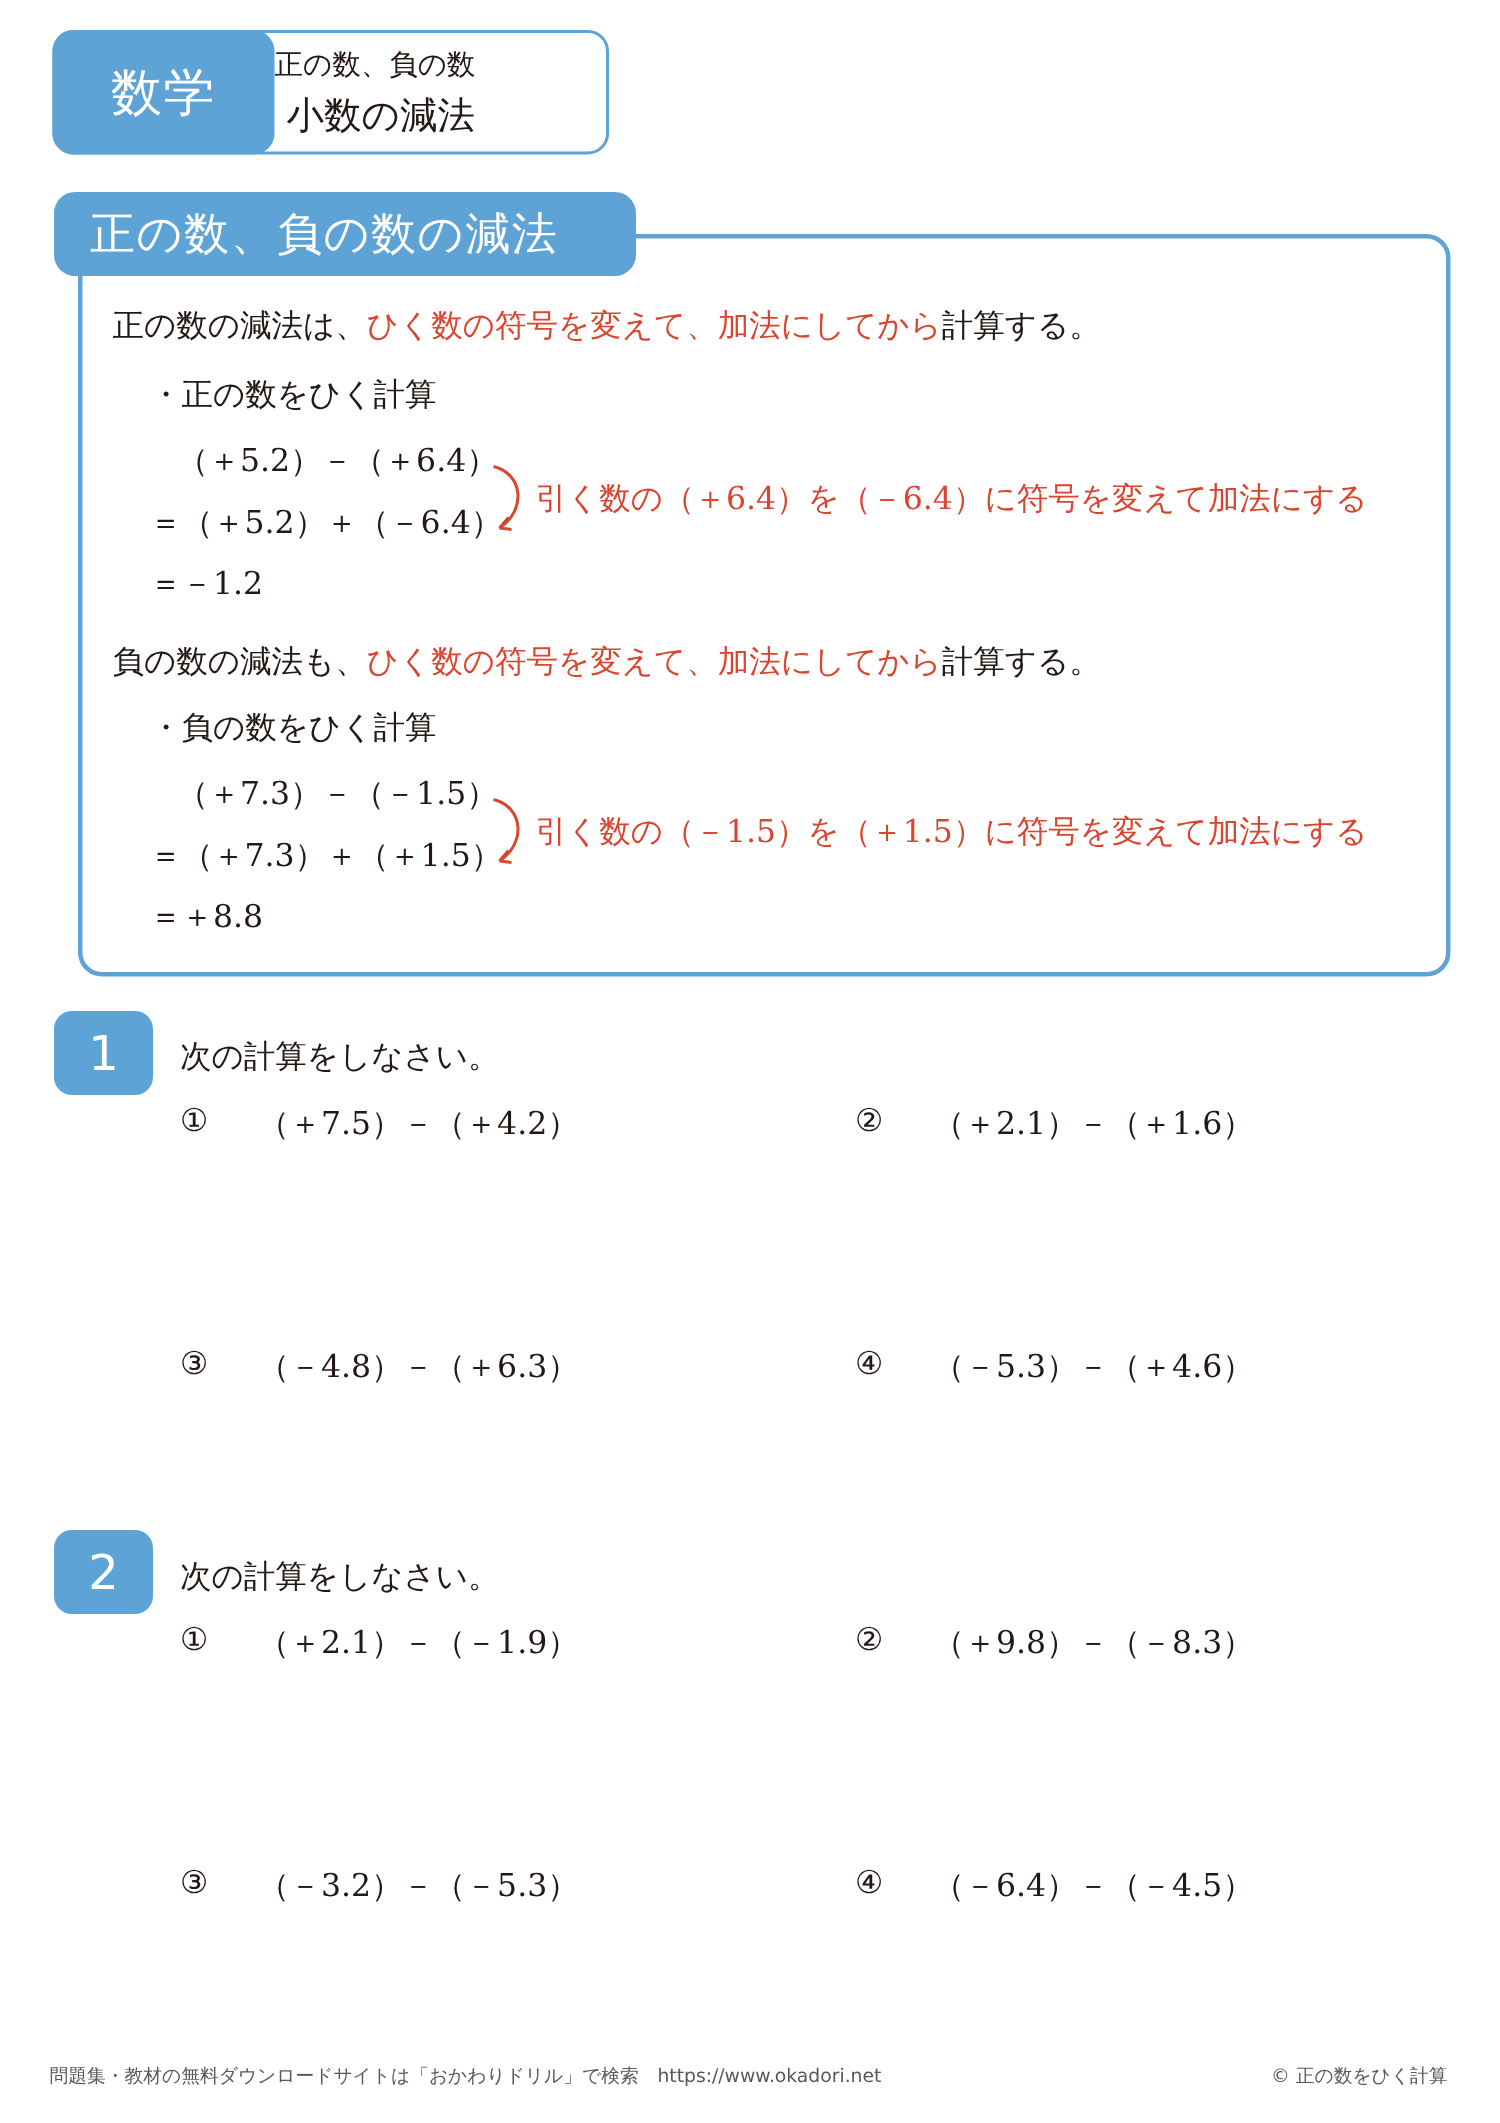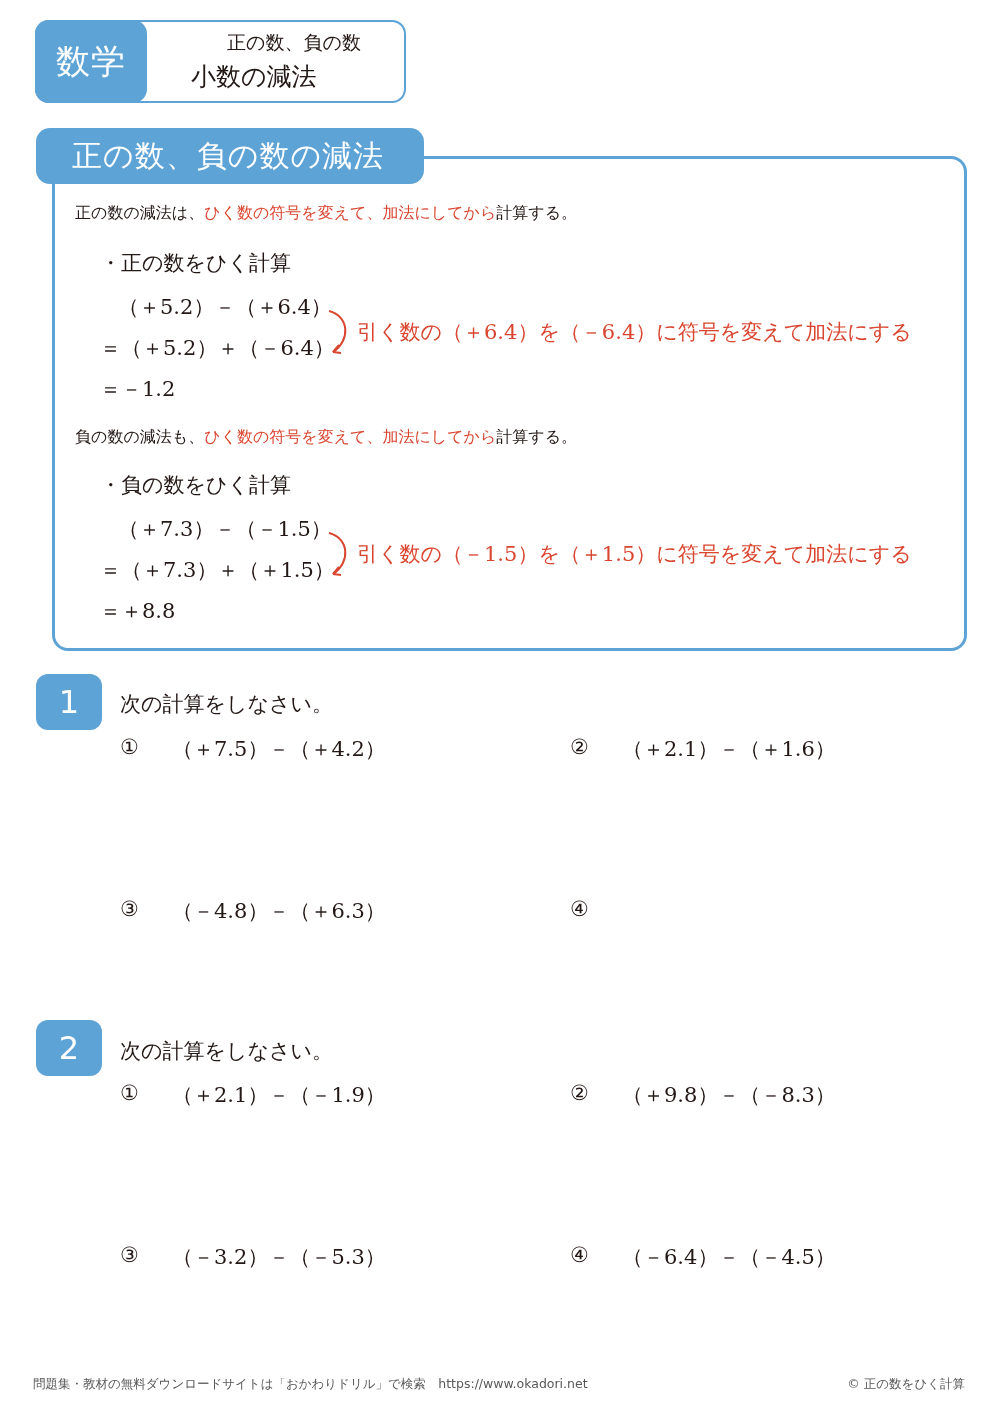--- a/index.html
+++ b/index.html
@@ -2,29 +2,29 @@
 <html><head>
 <meta charset="utf-8">
 <style>
   * { box-sizing: border-box; margin: 0; padding: 0; }
   html, body { width: 1000px; height: 1415px; background: #ffffff; }
   body { position: relative; font-family: "DejaVu Serif", "Liberation Serif", serif; color: #231815; overflow: hidden; }
   .sans { font-family: "DejaVu Sans", "Liberation Sans", sans-serif; }
 
   
   .header { position: absolute; left: 35px; top: 20px; width: 371px; height: 83px; border: 2px solid #5ea3d6; border-radius: 14px; background: #fff; }
-  .subject { position: absolute; left: -2px; top: -2px; width: 112px; height: 83px; background: #5ea3d6; border-radius: 14px 14px 14px 14px; color: #fff; font-size: 34px; display: flex; align-items: center; justify-content: center; letter-spacing: 1px; }
-  .header-line1 { position: absolute; left: 146px; top: 8px; font-size: 19px; color: #231815; margin-left: 44px; }
+  .subject { position: absolute; left: -2px; top: -2px; width: 148px; height: 83px; background: #5ea3d6; border-radius: 14px 14px 14px 14px; color: #fff; font-size: 34px; display: flex; align-items: center; justify-content: center; letter-spacing: 1px; }
+  .header-line1 { position: absolute; left: 146px; top: 8px; font-size: 19px; color: #231815; }
   .header-line2 { position: absolute; left: 154px; top: 38px; font-size: 25px; color: #231815; }
 
   
   .explain-box { position: absolute; left: 52px; top: 156px; width: 915px; height: 495px; border: 3px solid #5ea3d6; border-radius: 16px; }
-  .explain-title { position: absolute; left: 36px; top: 128px; width: 388px; height: 56px; background: #5ea3d6; border-radius: 14px; color: #fff; font-size: 30px; display: flex; align-items: center; padding-left: 36px; letter-spacing: 1px; }
+  .explain-title { position: absolute; left: 36px; top: 128px; width: 388px; height: 56px; background: #5ea3d6; border-radius: 14px; color: #fff; font-size: 30px; display: flex; align-items: center; padding-left: 24px; letter-spacing: 1px; }
 
-  .para { position: absolute; left: 75px; font-size: 16px; white-space: nowrap; }
+  .para { position: absolute; left: 75px; font-size: 21px; white-space: nowrap; }
   .red { color: #d9452f; }
   .bullet { position: absolute; left: 100px; font-size: 21px; white-space: nowrap; }
   .calc { position: absolute; font-size: 21px; white-space: nowrap; }
   .note { position: absolute; left: 357px; font-size: 21px; color: #d9452f; white-space: nowrap; }
   .arrow { position: absolute; left: 325px; width: 32px; height: 50px; }
 
   
   .num-badge { position: absolute; left: 36px; width: 66px; height: 56px; background: #5ea3d6; border-radius: 12px; color: #fff; font-size: 32px; display: flex; align-items: center; justify-content: center; }
   .instruction { position: absolute; left: 120px; font-size: 21px; }
   .problem { position: absolute; font-size: 21px; white-space: nowrap; display: flex; gap: 28px; }
@@ -80,20 +80,21 @@
 <div class="problem" style="left:570px; top:735px;">
   <span class="mark">②</span>
     <span>（＋2.1）－（＋1.6）</span>
 </div>
 <div class="problem" style="left:120px; top:897px;">
   <span class="mark">③</span>
     <span>（－4.8）－（＋6.3）</span>
 </div>
 <div class="problem" style="left:570px; top:897px;">
   <span class="mark">④</span>
+    <span>（－5.3）－（＋4.6）</span>
 </div>
 
 <div class="num-badge sans" style="top:1020px;">2</div>
 <div class="instruction" style="top:1037px;">次の計算をしなさい。</div>
 <div class="problem" style="left:120px; top:1081px;">
   <span class="mark">①</span>
     <span>（＋2.1）－（－1.9）</span>
 </div>
 <div class="problem" style="left:570px; top:1081px;">
   <span class="mark">②</span>

